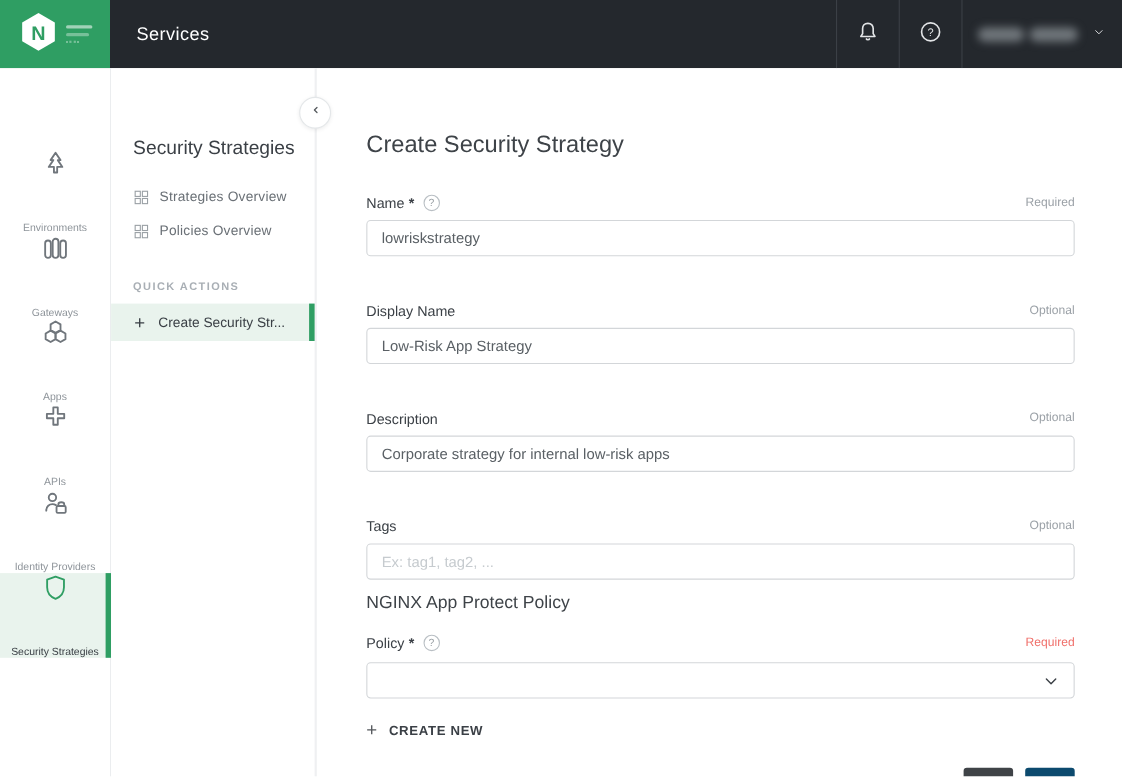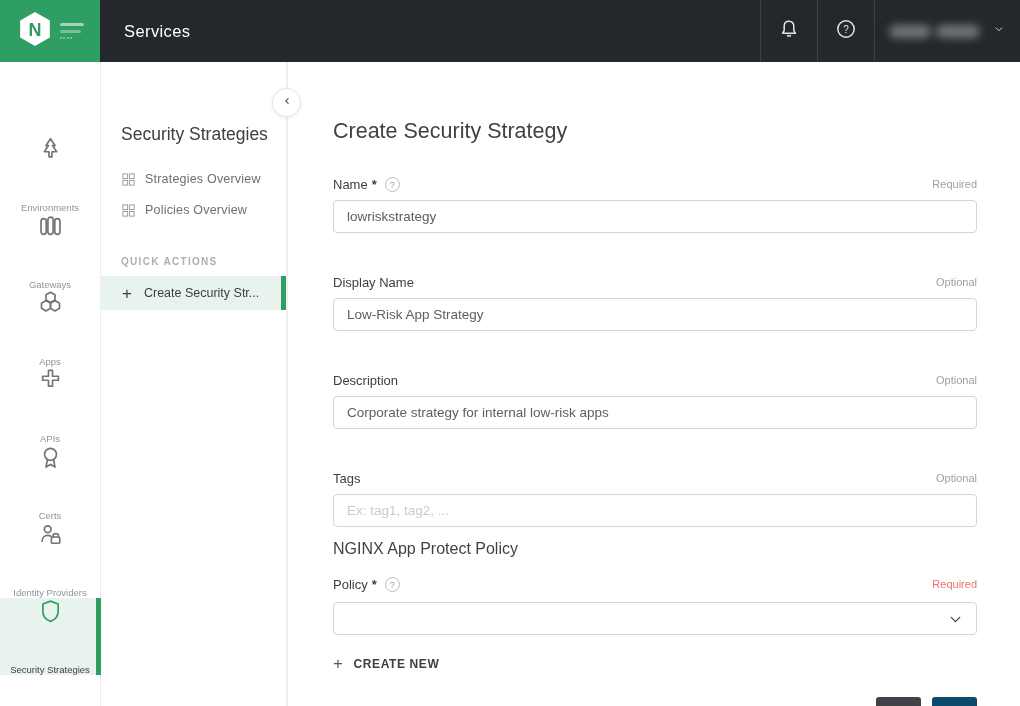--- a/index.html
+++ b/index.html
@@ -161,29 +161,20 @@
 
       <div class="side-item">
         <span>
           <svg width="27" height="27" viewBox="0 0 24 24">
             <path d="M10.2 3 H13.8 V8.2 H19 V11.8 H13.8 V17 H10.2 V11.8 H5 V8.2 H10.2 Z"></path>
           </svg>
         </span>
         <span class="lbl">APIs</span>
       </div>
 
-      <div class="side-item">
-        <span>
-          <svg width="27" height="27" viewBox="0 0 24 24">
-            <circle cx="12" cy="9.2" r="5.3"></circle>
-            <path d="M9.3 13.6 L8 20.5 L12 18.2 L16 20.5 L14.7 13.6"></path>
-          </svg>
-        </span>
-        <span class="lbl">Certs</span>
-      </div>
 
       <div class="side-item">
         <span>
           <svg width="27" height="27" viewBox="0 0 24 24">
             <circle cx="9.5" cy="7.3" r="3"></circle>
             <path d="M4.5 18 C4.5 14.4 7 12.7 9.5 12.7 C10.6 12.7 11.5 13 12.3 13.5"></path>
             <rect x="12.8" y="14.2" width="7.4" height="5.6" rx="1"></rect>
             <path d="M14.3 14.2 V12.8 C14.3 10.7 19 10.7 19 12.8 V14.2"></path>
           </svg>
         </span>

